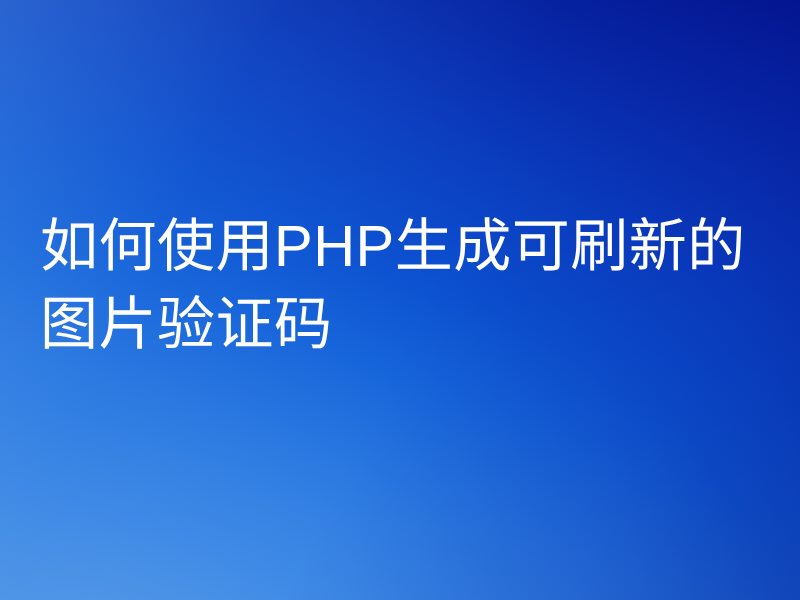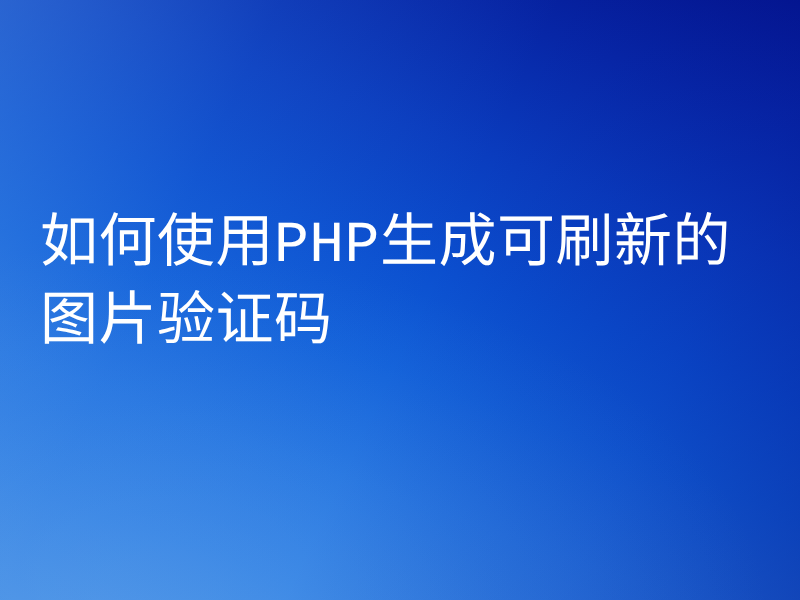--- a/index.html
+++ b/index.html
@@ -60,21 +60,21 @@
     position: absolute;
     left: 40px;
     top: 208px;
     width: 736px;
     pointer-events: none;
   }
 
   .banner__title {
     margin: 0;
     color: #ffffff;
-    font-family: Liberation Mono, monospace;
+    font-family: Liberation Sans, sans-serif;
     font-size: 58px;
     font-weight: 400;
     line-height: 78px;
     letter-spacing: 0.5px;
     white-space: normal;
     word-break: break-word;
     text-rendering: geometricPrecision;
   }
 </style>
 </head>

